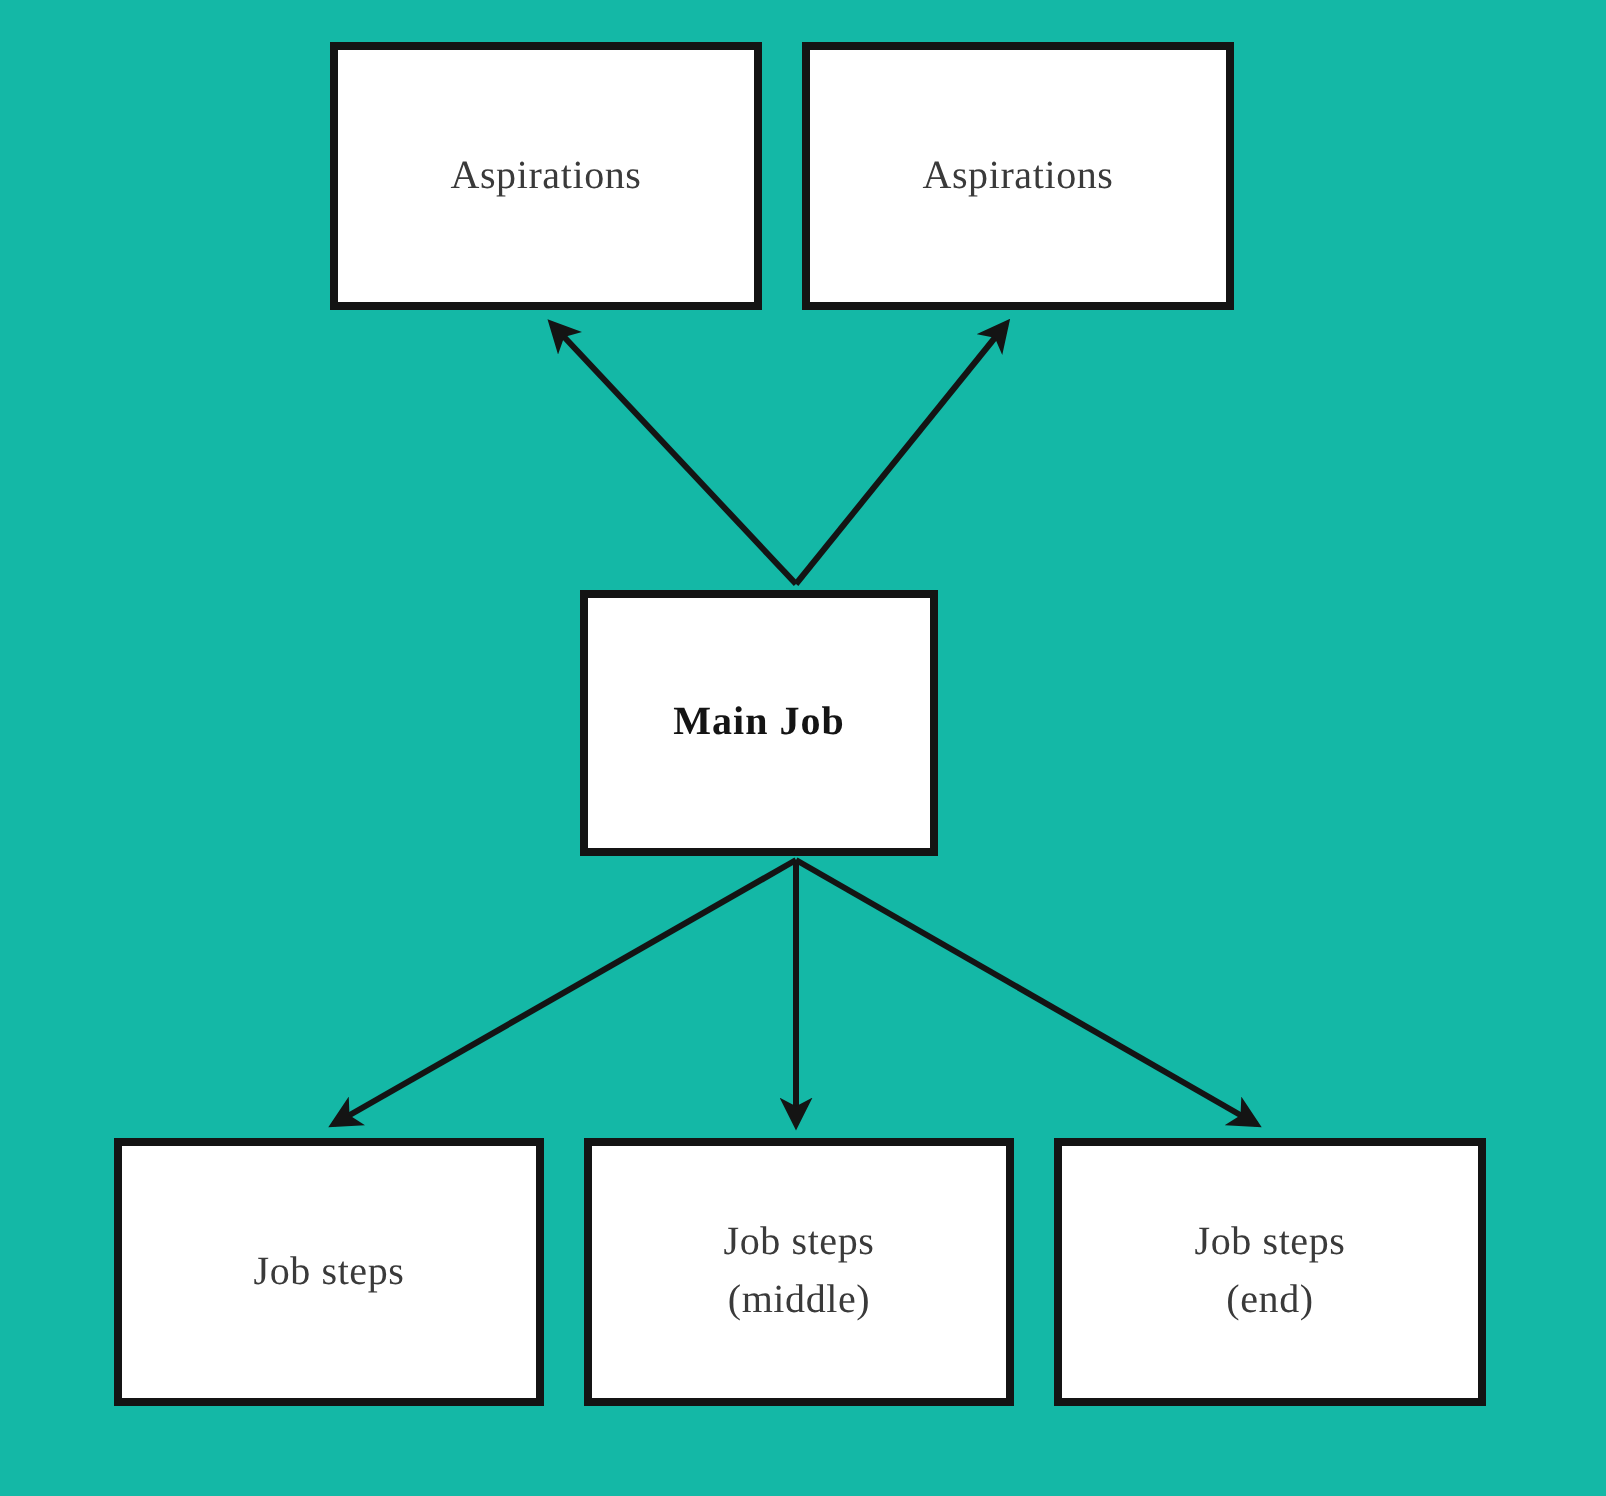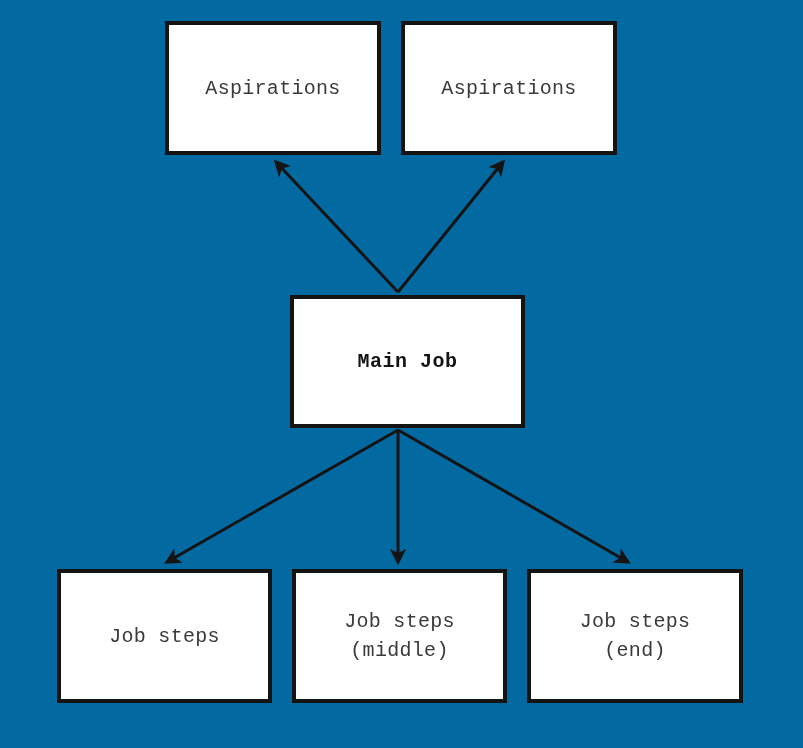--- a/index.html
+++ b/index.html
@@ -4,22 +4,22 @@
 <style>
   html, body {
     margin: 0;
     padding: 0;
     background: #ffffff;
   }
   .canvas {
     position: relative;
     width: 803px;
     height: 748px;
-    background: #0369a1;
-    font-family: Liberation Mono, monospace;
+    background: #14b8a6;
+    font-family: Liberation Serif, serif;
     overflow: hidden;
   }
   .arrow-layer {
     position: absolute;
     left: 0;
     top: 0;
     width: 803px;
     height: 748px;
   }
   .node {
@@ -38,21 +38,21 @@
     line-height: 29px;
   }
   .node.bold {
     font-weight: bold;
     color: #141414;
     letter-spacing: 0.5px;
   }
   
   .n-asp-left  { left: 165px; top: 21px;  width: 216px; height: 134px; }
   .n-asp-right { left: 401px; top: 21px;  width: 216px; height: 134px; }
-  .n-main      { left: 290px; top: 295px; width: 235px; height: 133px; }
+  .n-main      { left: 290px; top: 295px; width: 179px; height: 133px; }
   .n-job-beg   { left: 57px;  top: 569px; width: 215px; height: 134px; }
   .n-job-mid   { left: 292px; top: 569px; width: 215px; height: 134px; }
   .n-job-end   { left: 527px; top: 569px; width: 216px; height: 134px; }
 </style>
 </head>
 <body>
 
 <div class="canvas">
 
   <svg class="arrow-layer" viewBox="0 0 803 748" xmlns="http://www.w3.org/2000/svg" aria-hidden="true">

